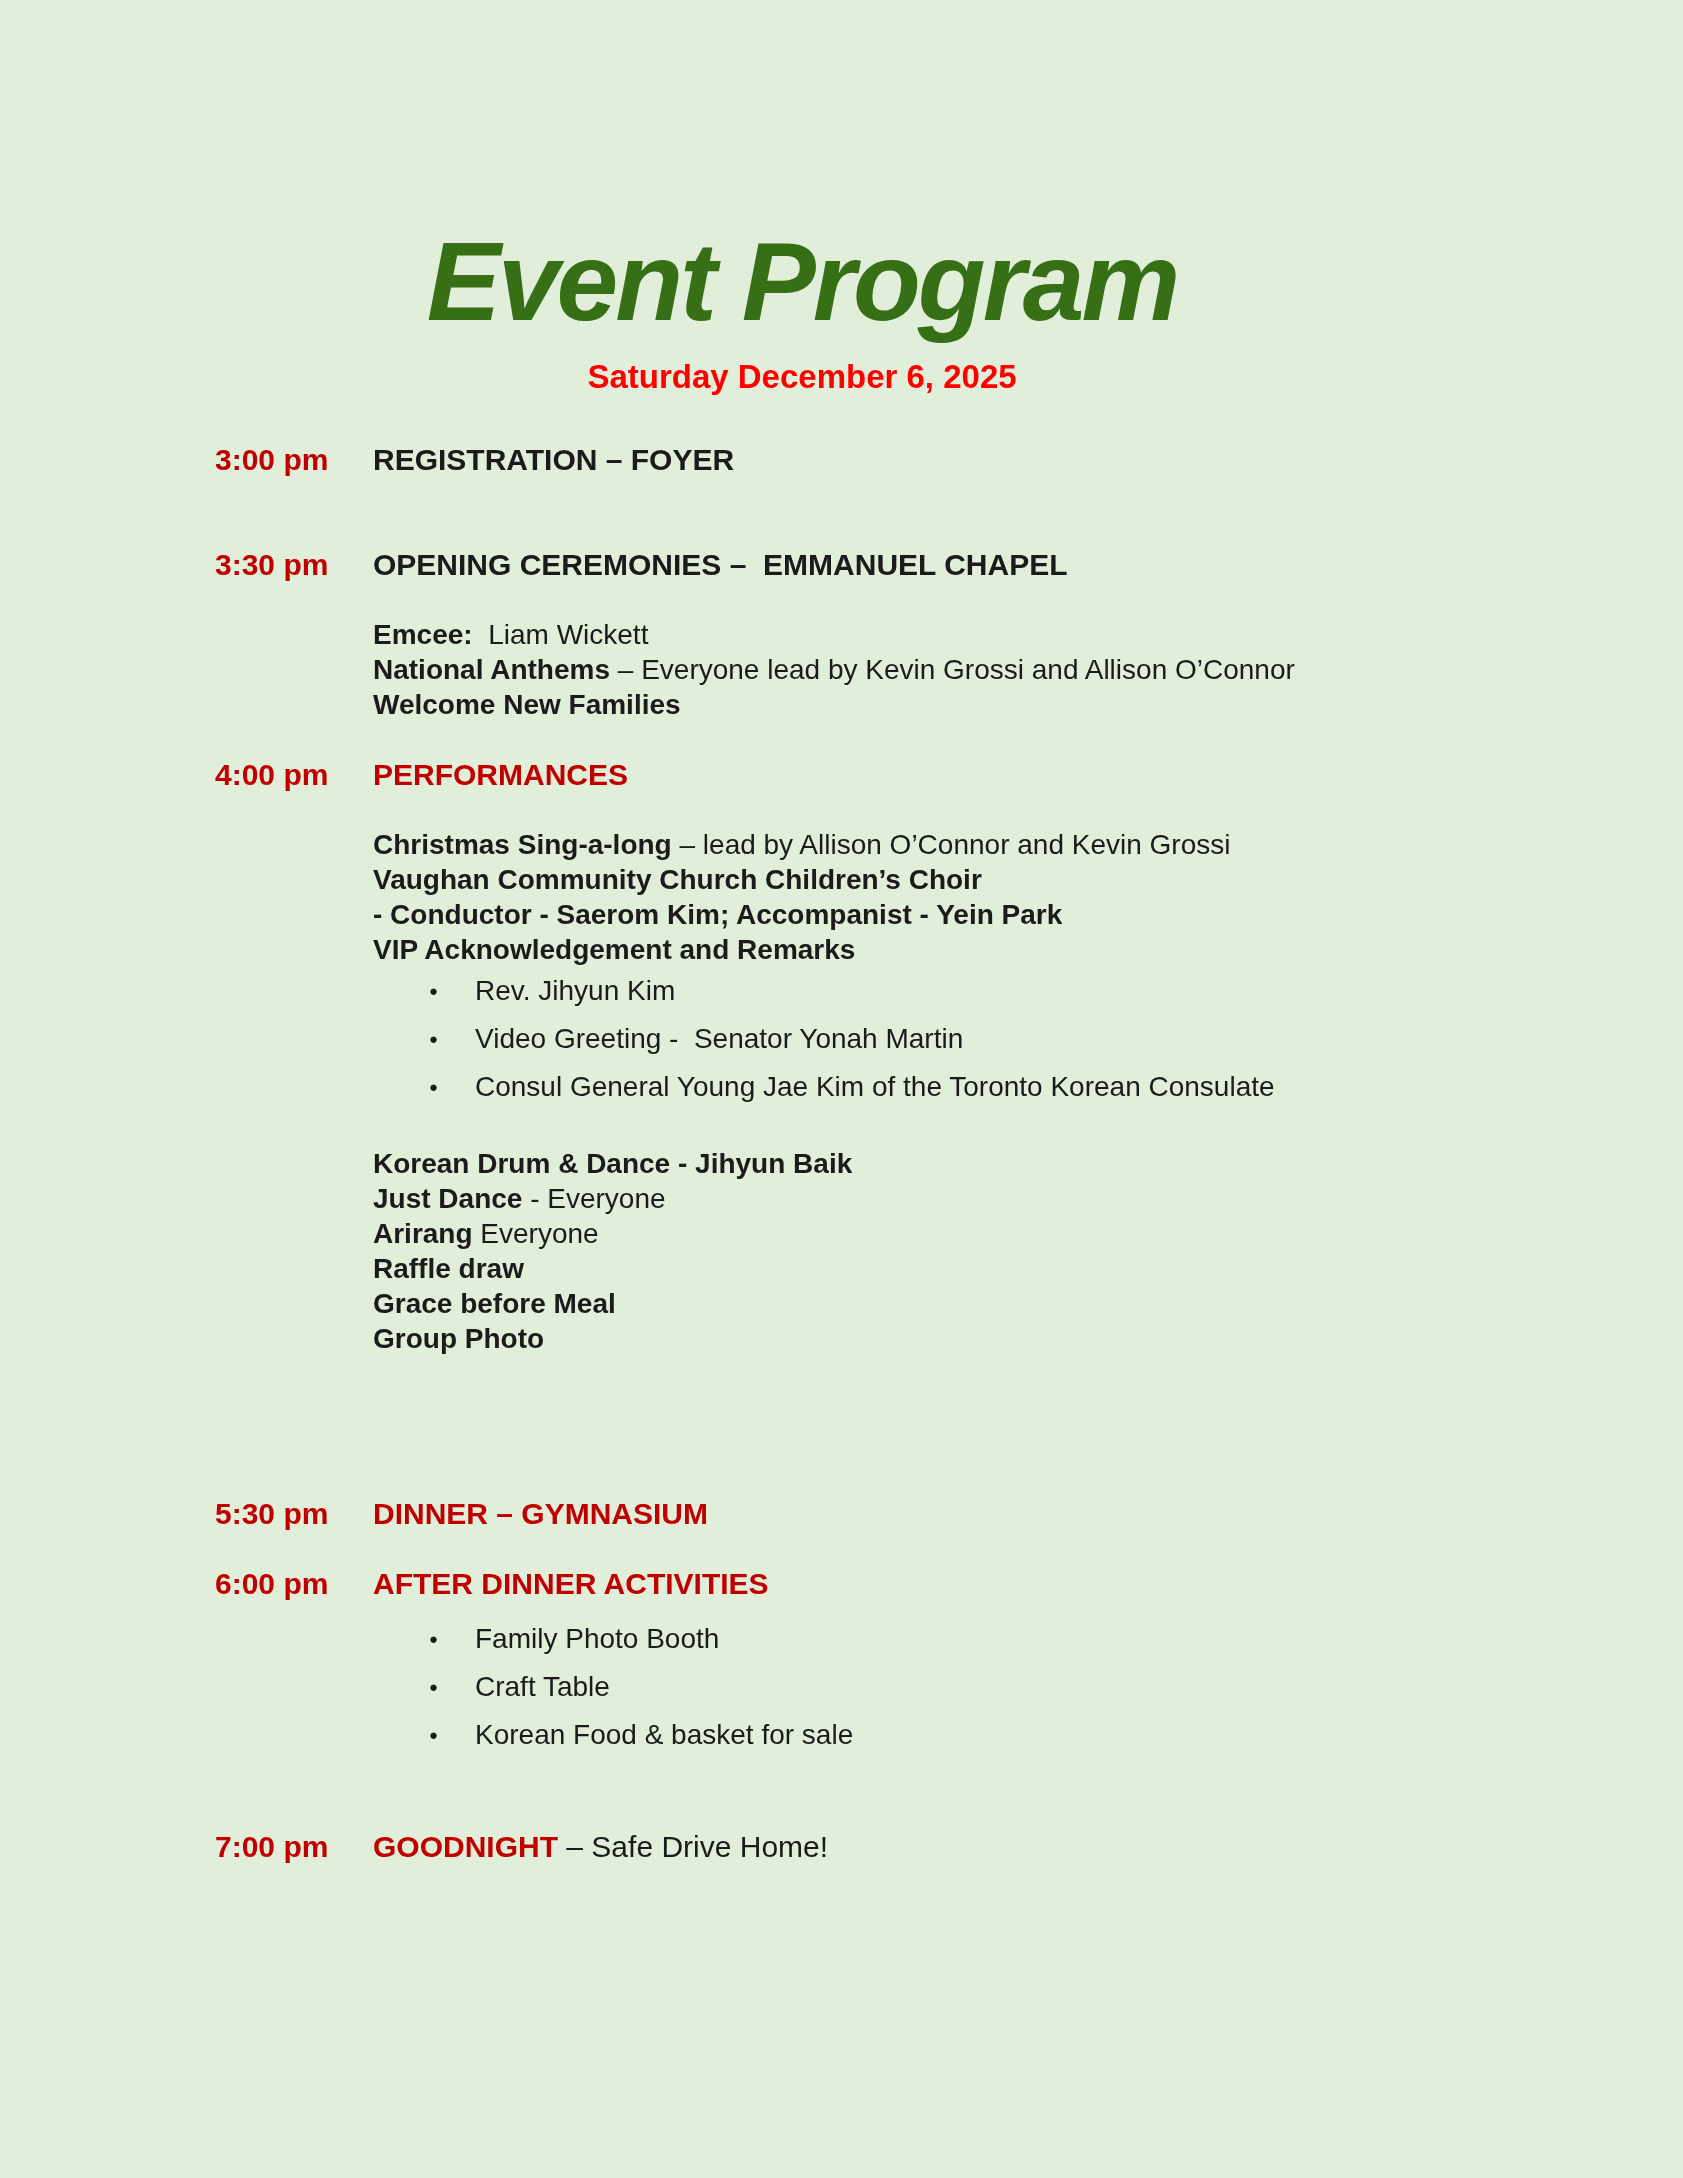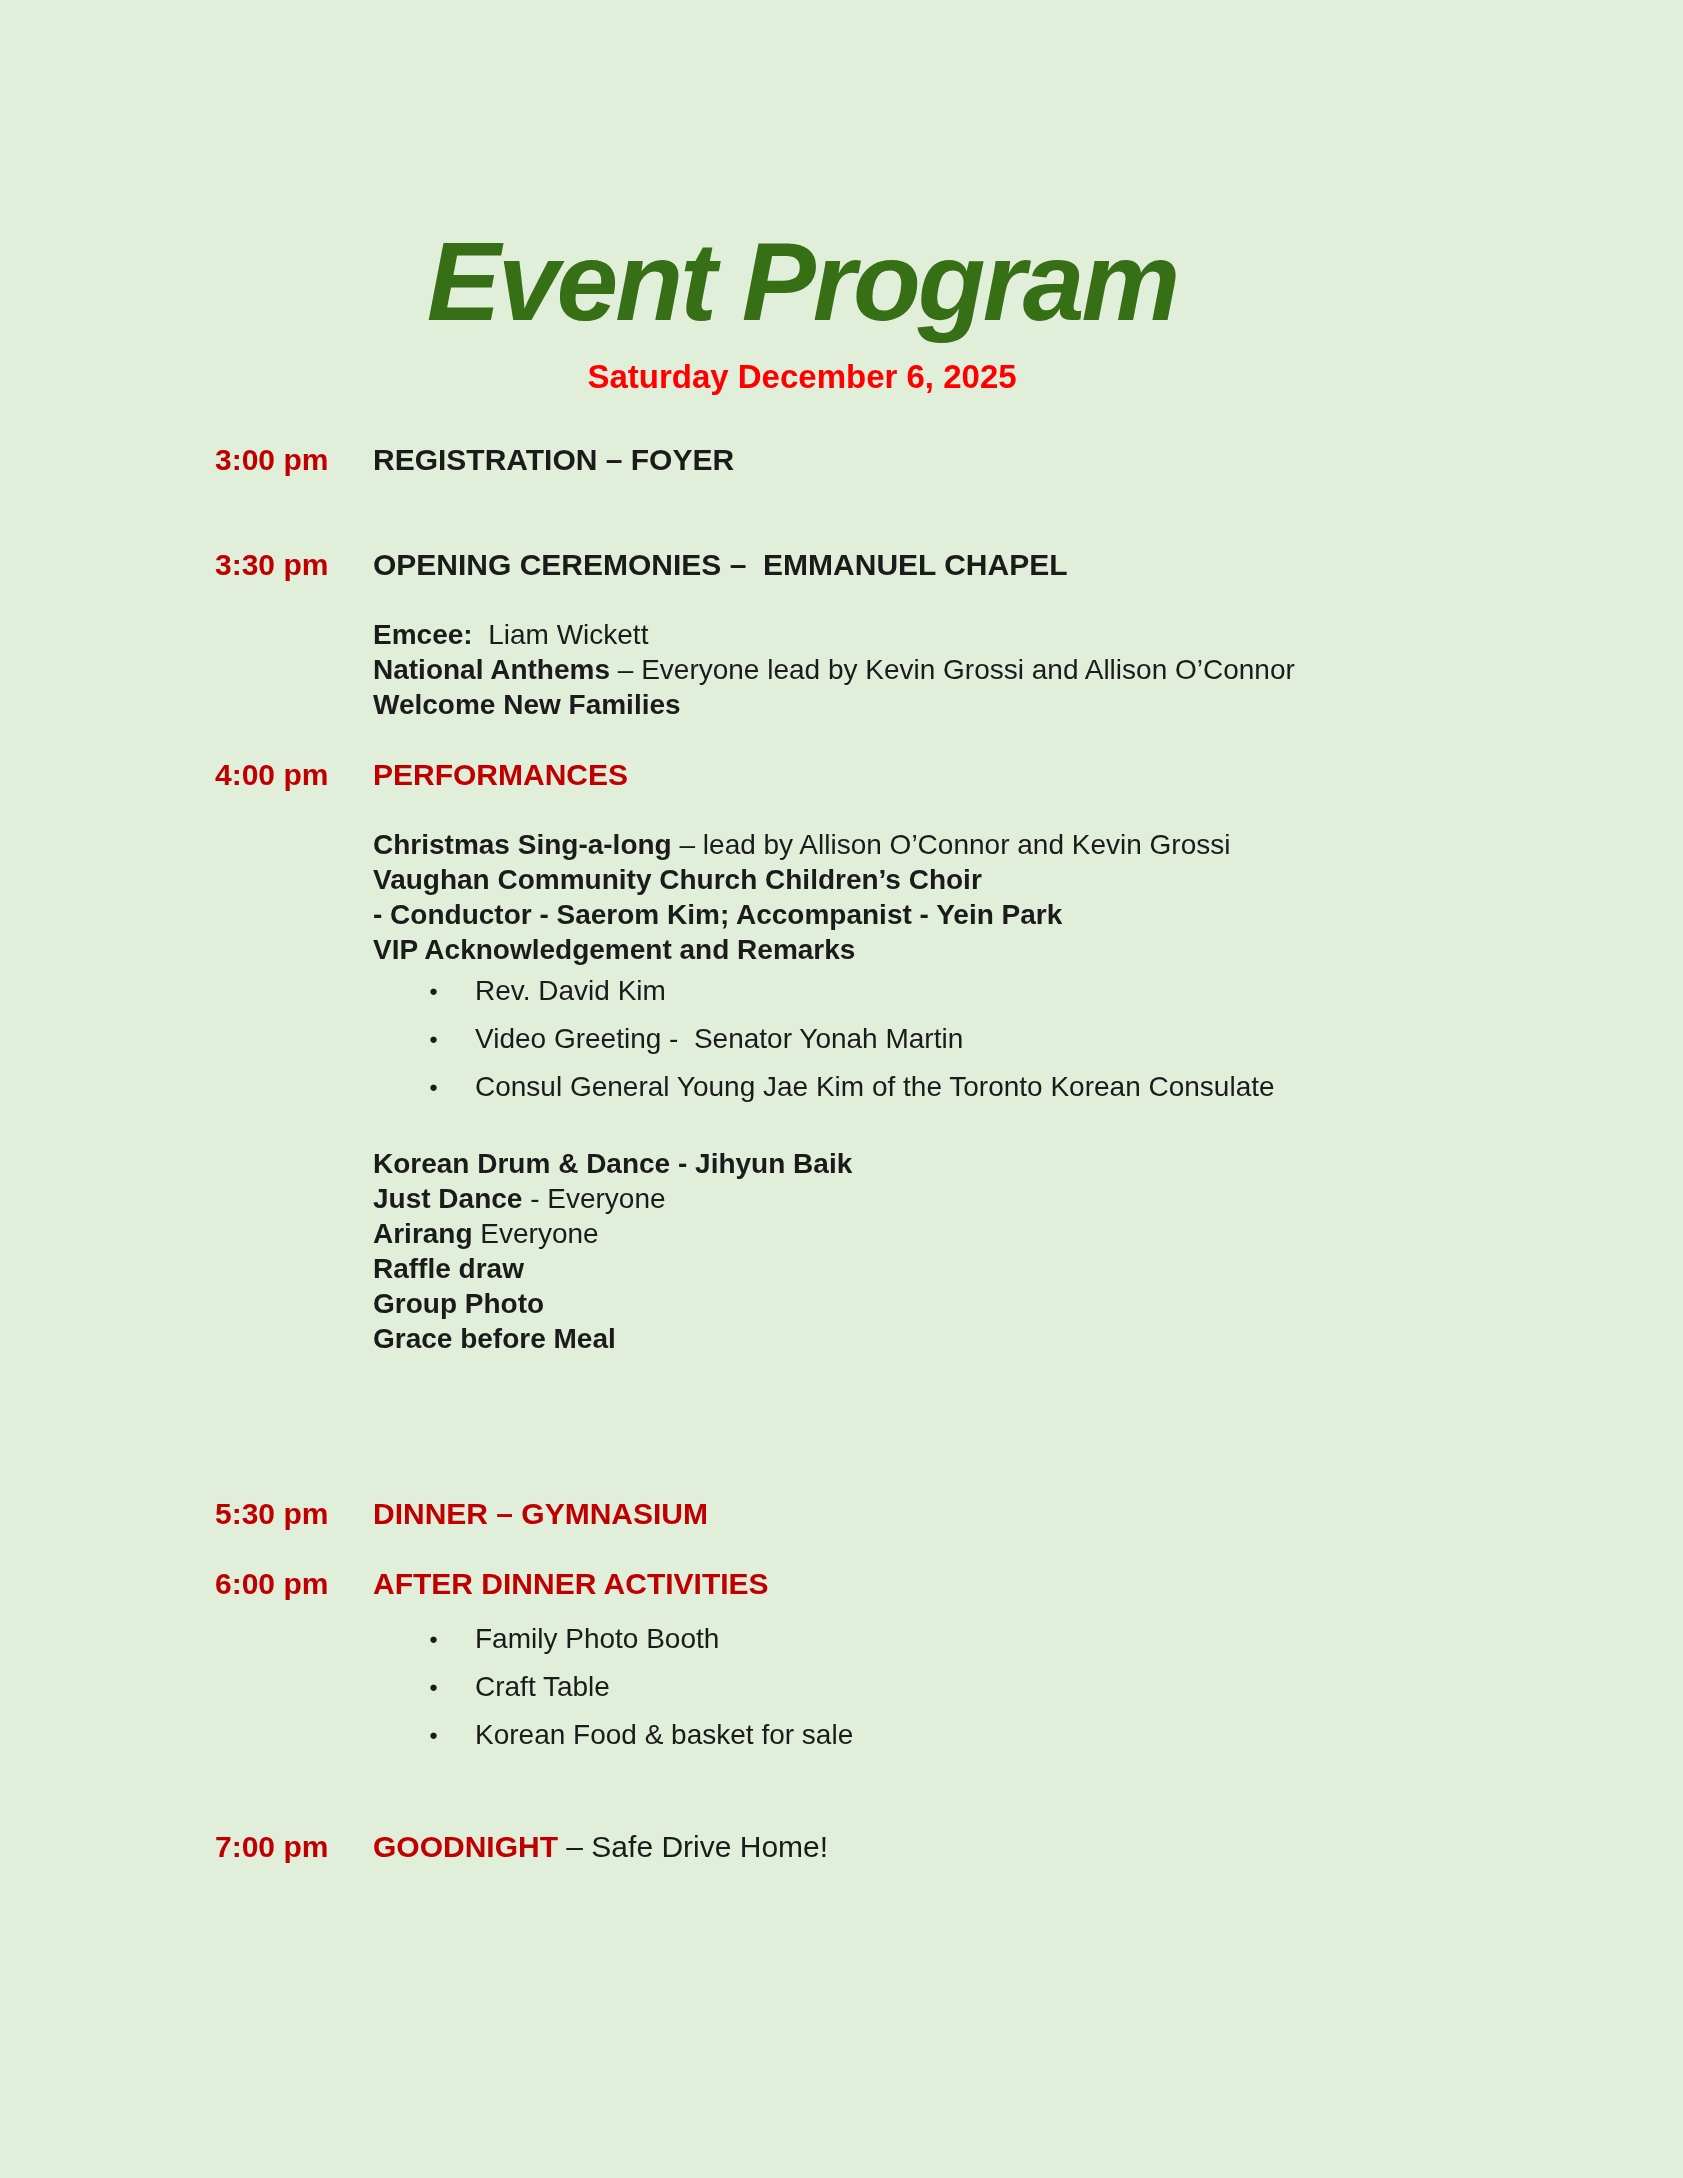--- a/index.html
+++ b/index.html
@@ -58,30 +58,30 @@
       <div class="row line"><span class="content"><span class="seg b">Emcee:</span><span class="seg">  Liam Wickett</span></span></div>
       <div class="row line"><span class="content"><span class="seg b">National Anthems</span><span class="seg"> – Everyone lead by Kevin Grossi and Allison O’Connor</span></span></div>
       <div class="row line"><span class="content"><span class="seg b">Welcome New Families</span></span></div>
       <div class="row spacer"></div>
       <div class="row entry"><span class="time">4:00 pm</span><span class="content"><span class="seg b r">PERFORMANCES</span></span></div>
       <div class="row spacer"></div>
       <div class="row line"><span class="content"><span class="seg b">Christmas Sing-a-long</span><span class="seg"> – lead by Allison O’Connor and Kevin Grossi</span></span></div>
       <div class="row line"><span class="content"><span class="seg b">Vaughan Community Church Children’s Choir</span></span></div>
       <div class="row line"><span class="content"><span class="seg b">- Conductor - Saerom Kim; Accompanist - Yein Park</span></span></div>
       <div class="row line"><span class="content"><span class="seg b">VIP Acknowledgement and Remarks</span></span></div>
-      <div class="row bullet"><span class="dot">●</span><span class="content"><span class="seg">Rev. David Kim</span></span></div>
+      <div class="row bullet"><span class="dot">●</span><span class="content"><span class="seg">Rev. Jihyun Kim</span></span></div>
       <div class="row bullet"><span class="dot">●</span><span class="content"><span class="seg">Video Greeting -  Senator Yonah Martin</span></span></div>
       <div class="row bullet"><span class="dot">●</span><span class="content"><span class="seg">Consul General Young Jae Kim of the Toronto Korean Consulate</span></span></div>
       <div class="row spacer"></div>
       <div class="row line"><span class="content"><span class="seg b">Korean Drum &amp; Dance - Jihyun Baik</span></span></div>
       <div class="row line"><span class="content"><span class="seg b">Just Dance</span><span class="seg"> - Everyone</span></span></div>
       <div class="row line"><span class="content"><span class="seg b">Arirang</span><span class="seg"> Everyone</span></span></div>
       <div class="row line"><span class="content"><span class="seg b">Raffle draw</span></span></div>
+      <div class="row line"><span class="content"><span class="seg b">Grace before Meal</span></span></div>
       <div class="row line"><span class="content"><span class="seg b">Group Photo</span></span></div>
-      <div class="row line"><span class="content"><span class="seg b">Grace before Meal</span></span></div>
       <div class="row spacer"></div>
       <div class="row spacer"></div>
       <div class="row spacer"></div>
       <div class="row spacer"></div>
       <div class="row entry"><span class="time">5:30 pm</span><span class="content"><span class="seg b r">DINNER – GYMNASIUM</span></span></div>
       <div class="row spacer"></div>
       <div class="row entry"><span class="time">6:00 pm</span><span class="content"><span class="seg b r">AFTER DINNER ACTIVITIES</span></span></div>
       <div class="row bullet"><span class="dot">●</span><span class="content"><span class="seg i">Family Photo Booth</span></span></div>
       <div class="row bullet"><span class="dot">●</span><span class="content"><span class="seg i">Craft Table</span></span></div>
       <div class="row bullet"><span class="dot">●</span><span class="content"><span class="seg i">Korean Food &amp; basket for sale</span></span></div>

